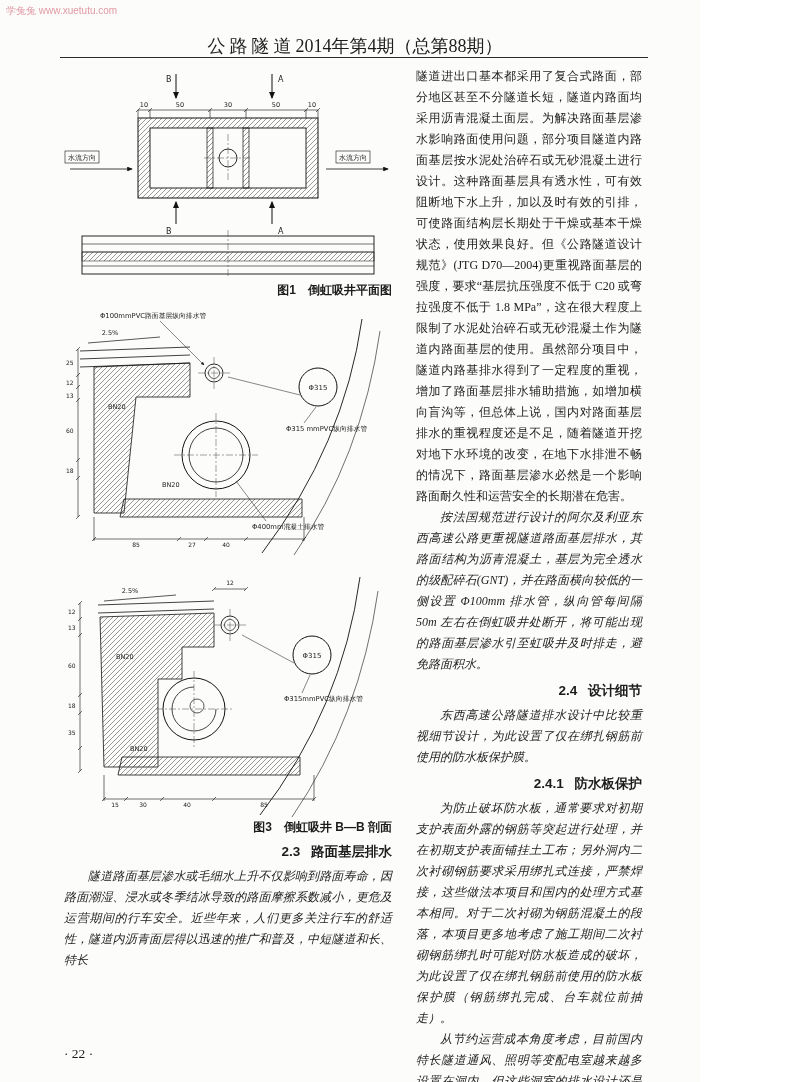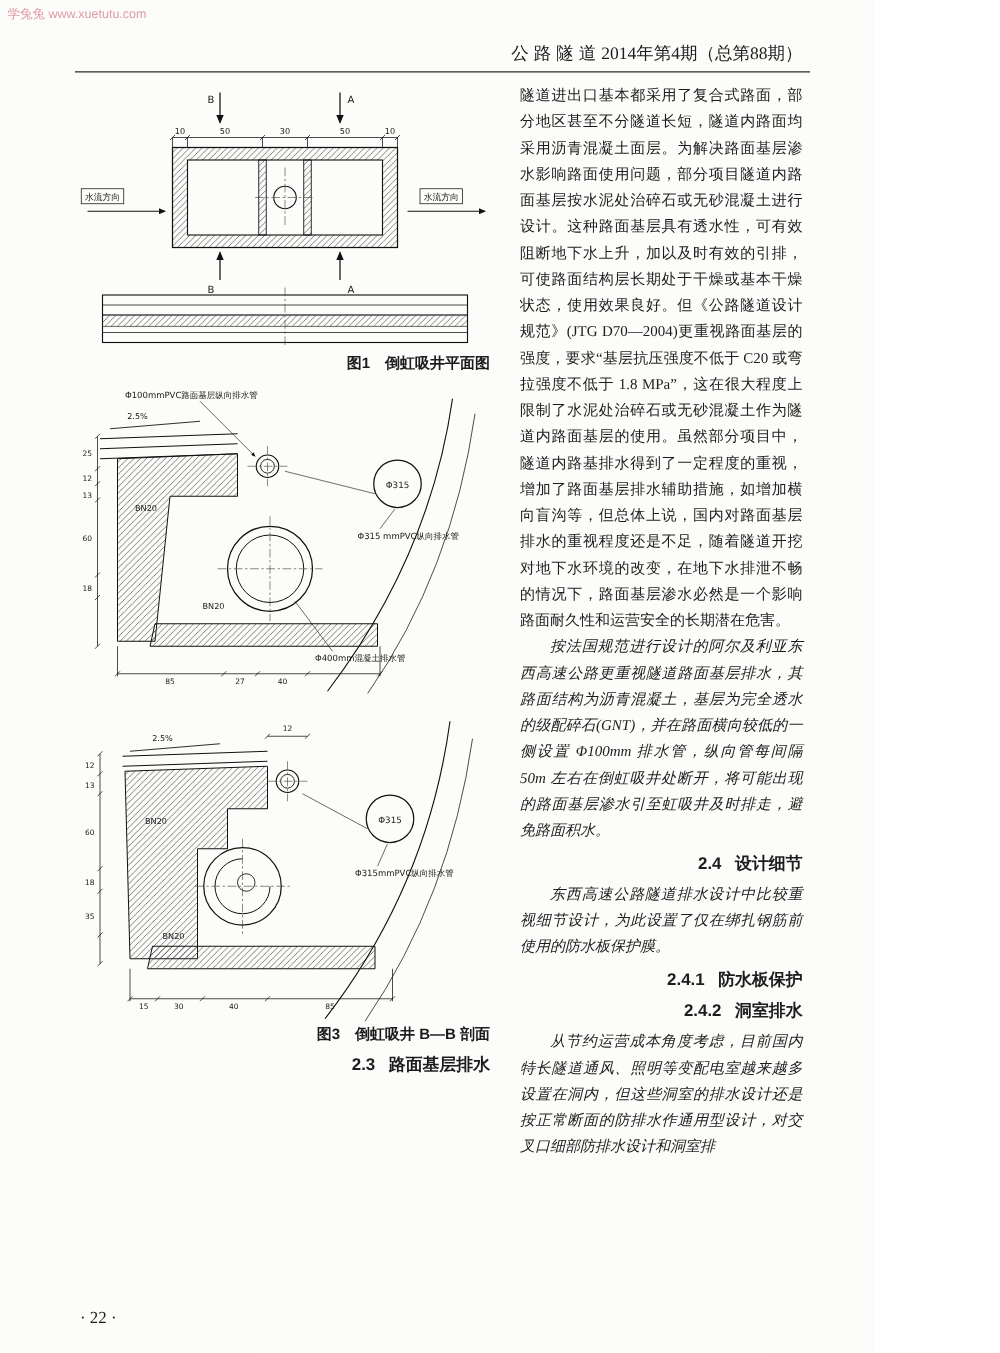--- a/index.html
+++ b/index.html
@@ -1,21 +1,21 @@
 <!DOCTYPE html>
 <html><head>
 <meta charset="utf-8">
 <style>
   html,body{margin:0;padding:0;background:#ffffff;}
   .page{position:relative;width:700px;height:1082px;background:#fcfcfa;overflow:hidden;
         font-family:"Liberation Serif","DejaVu Serif",serif;color:#1c1c1c;}
   .wm-top{position:absolute;top:4px;left:6px;font-size:10px;color:#e09aa4;
           font-family:"Liberation Sans",sans-serif;}
   .hdr{position:absolute;top:34px;left:68px;right:58px;display:flex;
-       justify-content:flex-end;font-size:14px;}
+       justify-content:center;font-size:18px;}
   .hdr .jname{letter-spacing:4px;}
   .hdr-rule{position:absolute;top:57px;left:60px;right:52px;height:0;
             border:none;border-top:1.5px solid #2a2a2a;margin:0;}
   .cols{position:absolute;top:66px;left:64px;right:58px;display:flex;gap:24px;}
   .col-l{width:328px;flex:0 0 328px;}
   .col-r{flex:1;}
   p.body{font-size:12px;line-height:21px;text-align:justify;margin:0;}
   p.ind{text-indent:2em;font-style:italic;}
   h3.sec{font-size:13.5px;font-weight:700;margin:7px 0 5px;
          font-family:"Liberation Sans","DejaVu Sans",sans-serif;text-align:right;}
@@ -316,36 +316,35 @@
             <text x="123" y="246">40</text>
             <text x="200" y="246">85</text>
           </g>
         </svg>
         <figcaption>图3　倒虹吸井 B—B 剖面</figcaption>
       </figure>
 
       <h3 class="sec">
         <span class="num">2.3</span><span>路面基层排水</span>
       </h3>
+      <p class="body ind">隧道路面基层渗水或毛细水上升不仅影响到路面寿命，因路面潮湿、浸水或冬季结冰导致的路面摩擦系数减小，更危及运营期间的行车安全。近些年来，人们更多关注行车的舒适性，隧道内沥青面层得以迅速的推广和普及，中短隧道和长、特长</p>
     </div>
 
     <div class="col-r">
       <p class="body">隧道进出口基本都采用了复合式路面，部分地区甚至不分隧道长短，隧道内路面均采用沥青混凝土面层。为解决路面基层渗水影响路面使用问题，部分项目隧道内路面基层按水泥处治碎石或无砂混凝土进行设计。这种路面基层具有透水性，可有效阻断地下水上升，加以及时有效的引排，可使路面结构层长期处于干燥或基本干燥状态，使用效果良好。但《公路隧道设计规范》(JTG D70—2004)更重视路面基层的强度，要求“基层抗压强度不低于 C20 或弯拉强度不低于 1.8 MPa”，这在很大程度上限制了水泥处治碎石或无砂混凝土作为隧道内路面基层的使用。虽然部分项目中，隧道内路基排水得到了一定程度的重视，增加了路面基层排水辅助措施，如增加横向盲沟等，但总体上说，国内对路面基层排水的重视程度还是不足，随着隧道开挖对地下水环境的改变，在地下水排泄不畅的情况下，路面基层渗水必然是一个影响路面耐久性和运营安全的长期潜在危害。</p>
       <p class="body ind">按法国规范进行设计的阿尔及利亚东西高速公路更重视隧道路面基层排水，其路面结构为沥青混凝土，基层为完全透水的级配碎石(GNT)，并在路面横向较低的一侧设置 Φ100mm 排水管，纵向管每间隔 50m 左右在倒虹吸井处断开，将可能出现的路面基层渗水引至虹吸井及时排走，避免路面积水。</p>
 
       <h3 class="sec">
         <span class="num">2.4</span><span>设计细节</span>
       </h3>
       <p class="body ind">东西高速公路隧道排水设计中比较重视细节设计，为此设置了仅在绑扎钢筋前使用的防水板保护膜。</p>
 
       <h3 class="sec">
         <span class="num">2.4.1</span><span>防水板保护</span>
       </h3>
-
-      <h3 class="sec">
-        <span class="num">2.4.2</span><span>洞室排水</span>
-      </h3>
+      <p class="body ind">为防止破坏防水板，通常要求对初期支护表面外露的钢筋等突起进行处理，并在初期支护表面铺挂土工布；另外洞内二次衬砌钢筋要求采用绑扎式连接，严禁焊接，这些做法本项目和国内的处理方式基本相同。对于二次衬砌为钢筋混凝土的段落，本项目更多地考虑了施工期间二次衬砌钢筋绑扎时可能对防水板造成的破坏，为此设置了仅在绑扎钢筋前使用的防水板保护膜（钢筋绑扎完成、台车就位前抽走）。</p>
+
       <p class="body ind">从节约运营成本角度考虑，目前国内特长隧道通风、照明等变配电室越来越多设置在洞内，但这些洞室的排水设计还是按正常断面的防排水作通用型设计，对交叉口细部防排水设计和洞室排</p>
     </div>
   </div>
 
   <div class="pgnum">·  22  ·</div>
 </div>
 
 </body></html>

